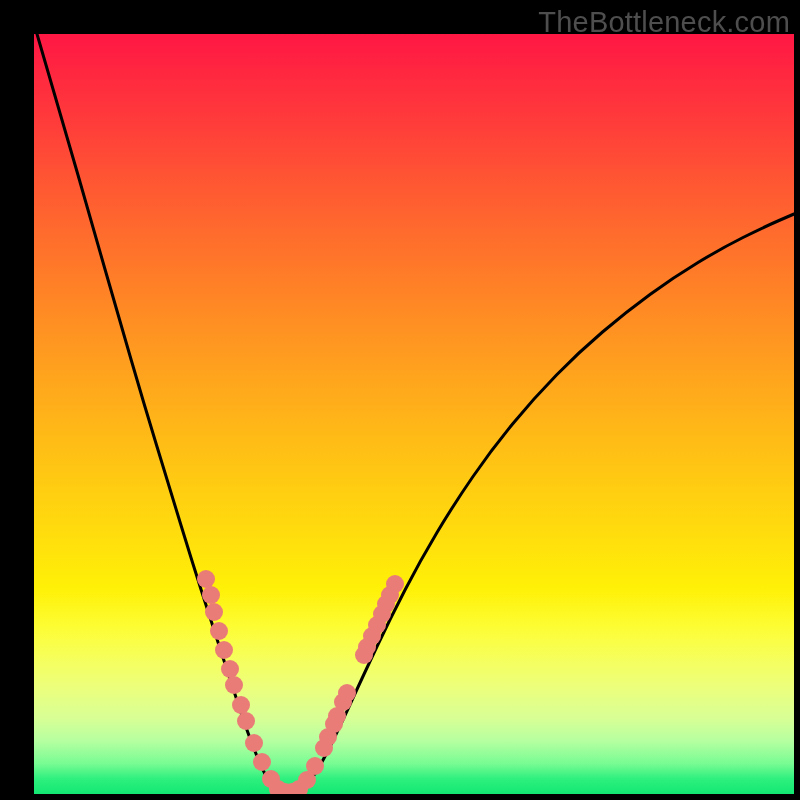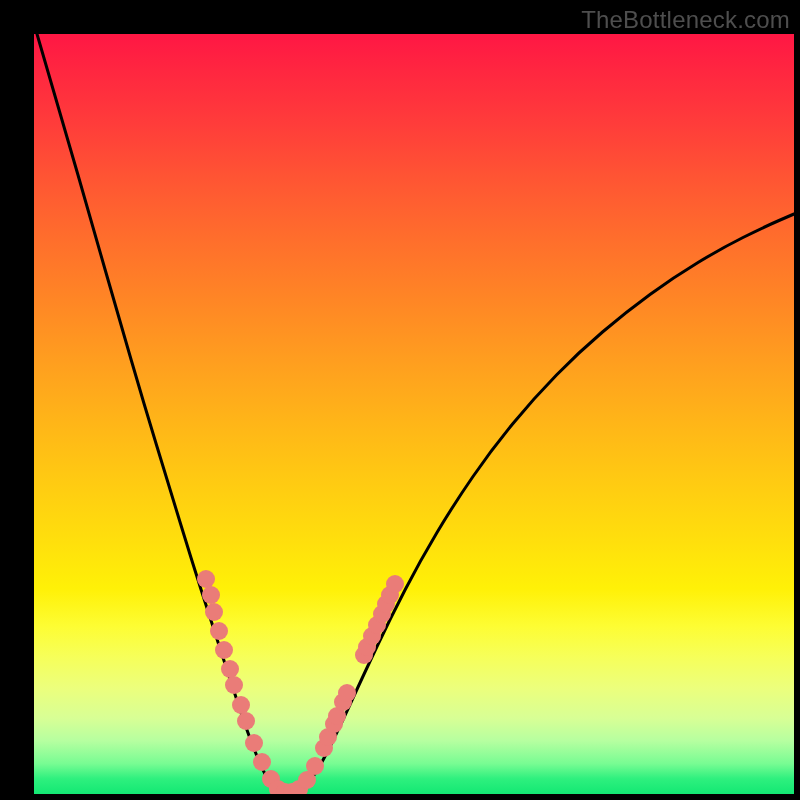--- a/index.html
+++ b/index.html
@@ -41,21 +41,21 @@
       #78fc93 96%,
       #2ef07e 98%,
       #13e873 100%
     );
   }
   .watermark {
     position: absolute;
     top: 6px;
     right: 10px;
     font-family: Arial, Helvetica, sans-serif;
-    font-size: 24px;
+    font-size: 29px;
     letter-spacing: 0.2px;
     color: #4e4e4e;
     font-weight: 500;
   }
   svg.curves {
     position: absolute;
     inset: 0;
   }
 </style>
 </head>

